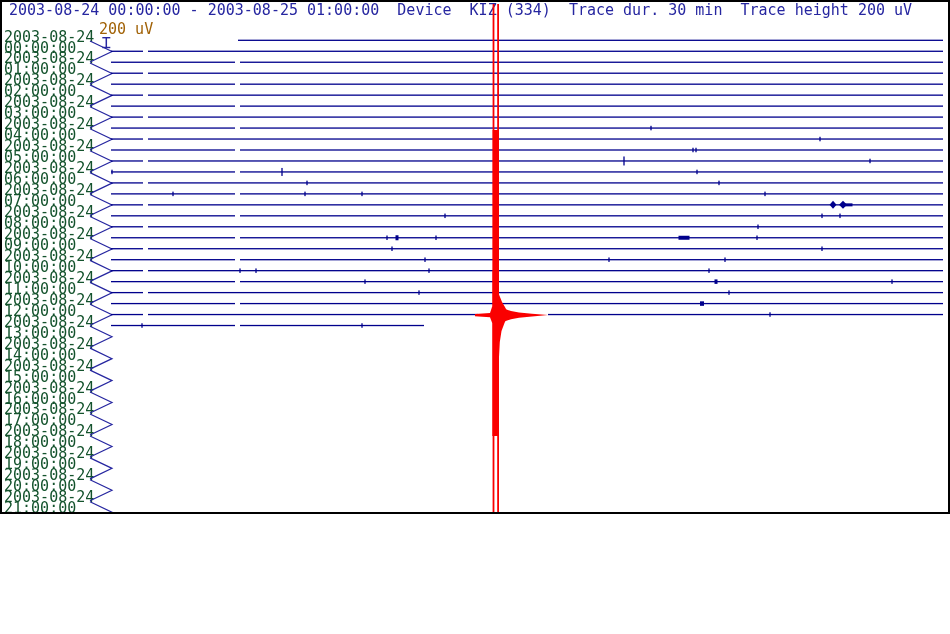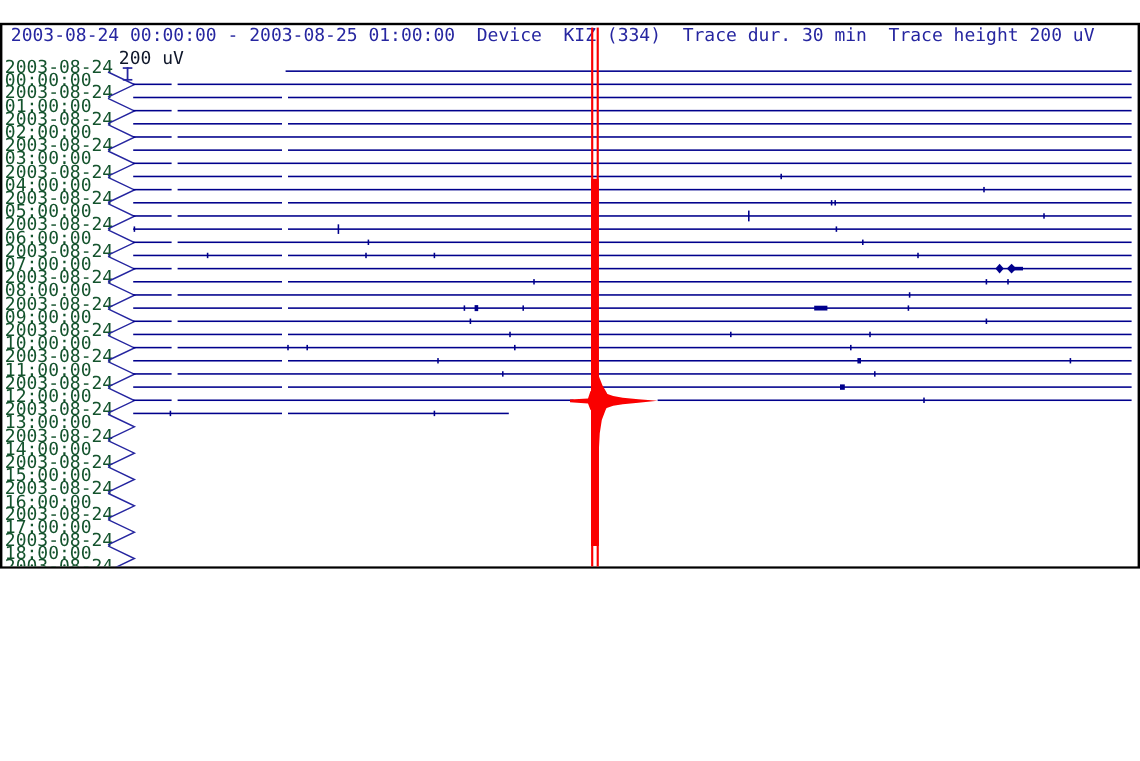--- a/index.html
+++ b/index.html
@@ -1,29 +1,28 @@
 <!DOCTYPE html>
 <html><head>
 <meta charset="utf-8">
 <style>
   html,body{margin:0;padding:0;background:#ffffff;}
   .screen{
-    position:relative;width:950px;height:455px;box-sizing:border-box;
+    position:relative;width:950px;height:514px;box-sizing:border-box;
     border:2px solid #000000;background:#ffffff;overflow:hidden;
     font-family:"DejaVu Sans Mono",monospace;
-    margin-top:19px;
   }
   .hdr{
     position:absolute;white-space:pre;color:#2626a0;
     font:15px/13px "DejaVu Sans Mono",monospace;letter-spacing:0;
   }
   #hdr1{left:7px;top:2px;}
   #hdr2{left:13px;top:15px;}
   .scale-label{
-    position:absolute;left:97px;top:21px;white-space:pre;color:#0f172a;
+    position:absolute;left:97px;top:21px;white-space:pre;color:#a16207;
     font:15px/13px "DejaVu Sans Mono",monospace;
   }
   .tl{
     position:absolute;left:2px;white-space:pre;color:#14532d;
     font:15px/11px "DejaVu Sans Mono",monospace;
   }
   #plot{position:absolute;left:0;top:0;}
 </style>
 </head>
 <body>

